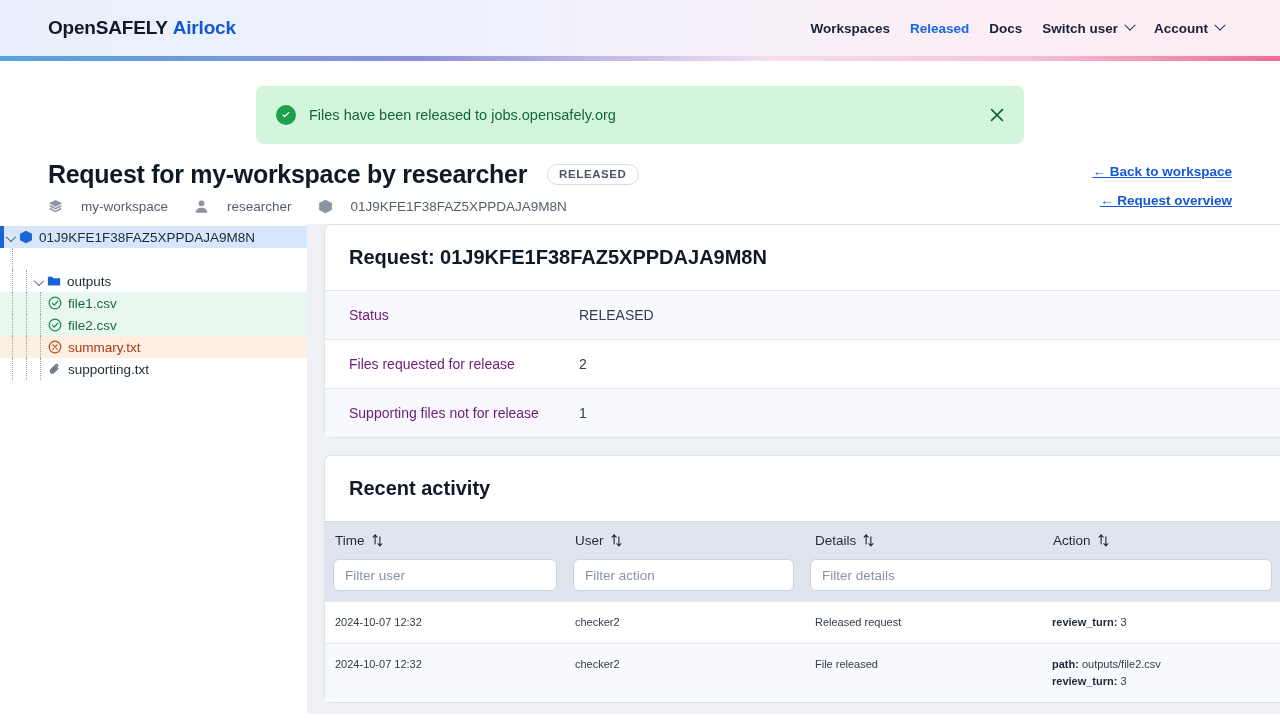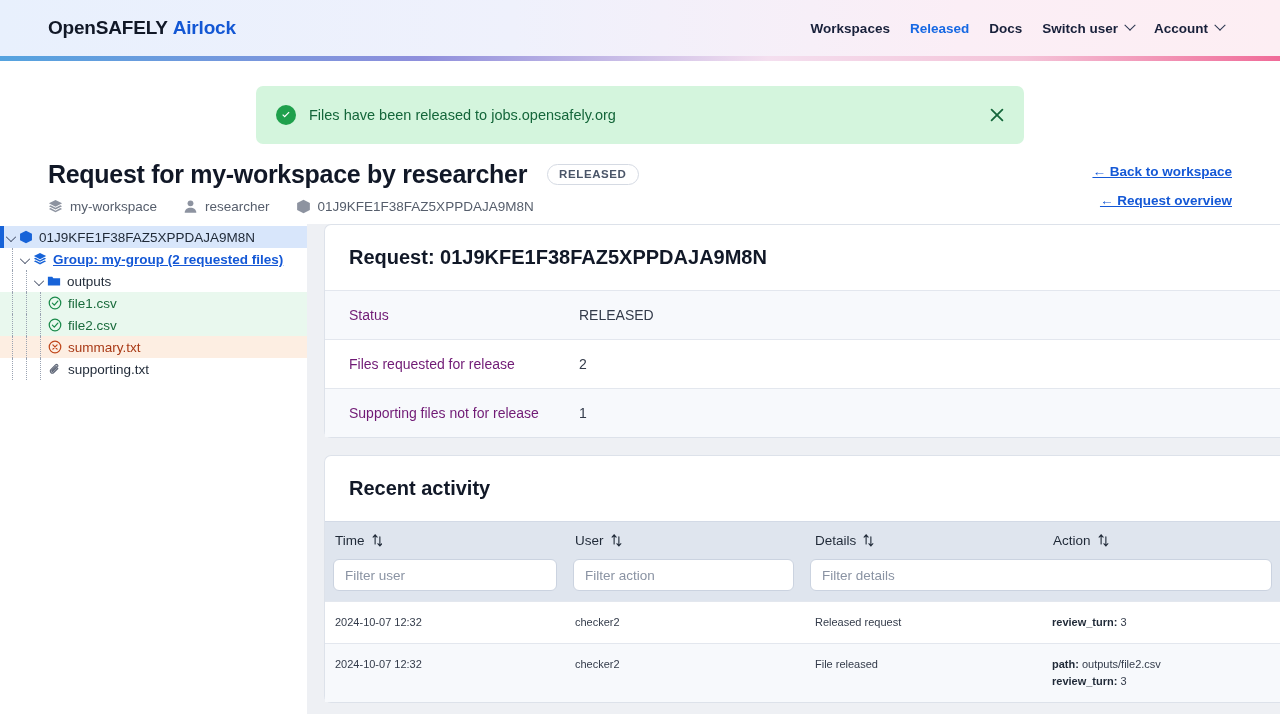--- a/index.html
+++ b/index.html
@@ -67,21 +67,21 @@
   }
   .title-row { display: flex; align-items: center; gap: 20px; }
   .page-title { font-size: 25px; font-weight: bold; color: #111827; letter-spacing: -0.3px; }
   .badge {
     border: 1px solid #d5dae3; border-radius: 999px;
     padding: 3px 11px 4px; font-size: 11.5px; font-weight: bold;
     color: #4a5568; letter-spacing: 0.6px; background: #fff;
     white-space: nowrap;
   }
   .meta-row { display: flex; align-items: center; gap: 26px; margin-top: 10px; }
-  .meta-item { display: flex; align-items: center; gap: 7px; font-size: 13.5px; color: #565e6c; }
+  .meta-item { display: flex; align-items: center; gap: 18px; font-size: 13.5px; color: #565e6c; }
   .meta-item svg { width: 15px; height: 15px; fill: #8d93a0; flex: none; }
   .header-links {
     position: absolute; right: 48px; top: 20px;
     display: flex; flex-direction: column; align-items: flex-end; gap: 14px;
   }
   .hlink {
     font-size: 13.5px; font-weight: bold; color: #1458d6;
     text-decoration: underline; white-space: nowrap; cursor: pointer;
   }
 
@@ -242,29 +242,20 @@
         <span style="display:flex;align-items:center;padding-left:6px">
           <i class="chev"></i>
           <svg class="tree-ico" viewBox="0 0 16 16" style="fill:#1763d8">
             <path d="M8 .8 1.2 4.2v7.6L8 15.2l6.8-3.4V4.2z"></path>
           </svg>
           <span class="tree-label">01J9KFE1F38FAZ5XPPDAJA9M8N</span>
         </span>
       </div>
       <div class="tree-row ">
         <span class="guide" style="left:12px"></span>
-        <span style="display:flex;align-items:center;padding-left:20px">
-          <i class="chev"></i>
-          <svg class="tree-ico" viewBox="0 0 16 16" style="fill:#1763d8">
-            <path d="M8 1 1 4.6l7 3.6 7-3.6z"></path>
-            <path d="M1 7.6 8 11.2l7-3.6-1.8-.9L8 9.4 2.8 6.7z"></path>
-            <path d="M1 10.6 8 14.2l7-3.6-1.8-.9L8 12.4 2.8 9.7z"></path>
-          </svg>
-          <span class="tree-label link">Group: my-group (2 requested files)</span>
-        </span>
       </div>
       <div class="tree-row ">
         <span class="guide" style="left:12px"></span>
         <span class="guide" style="left:26px"></span>
         <span style="display:flex;align-items:center;padding-left:34px">
           <i class="chev"></i>
           <svg class="tree-ico" viewBox="0 0 16 16" style="fill:#1763d8">
             <path d="M1 3.2h5l1.3 1.6H15v8.4H1z"></path>
           </svg>
           <span class="tree-label">outputs</span>

